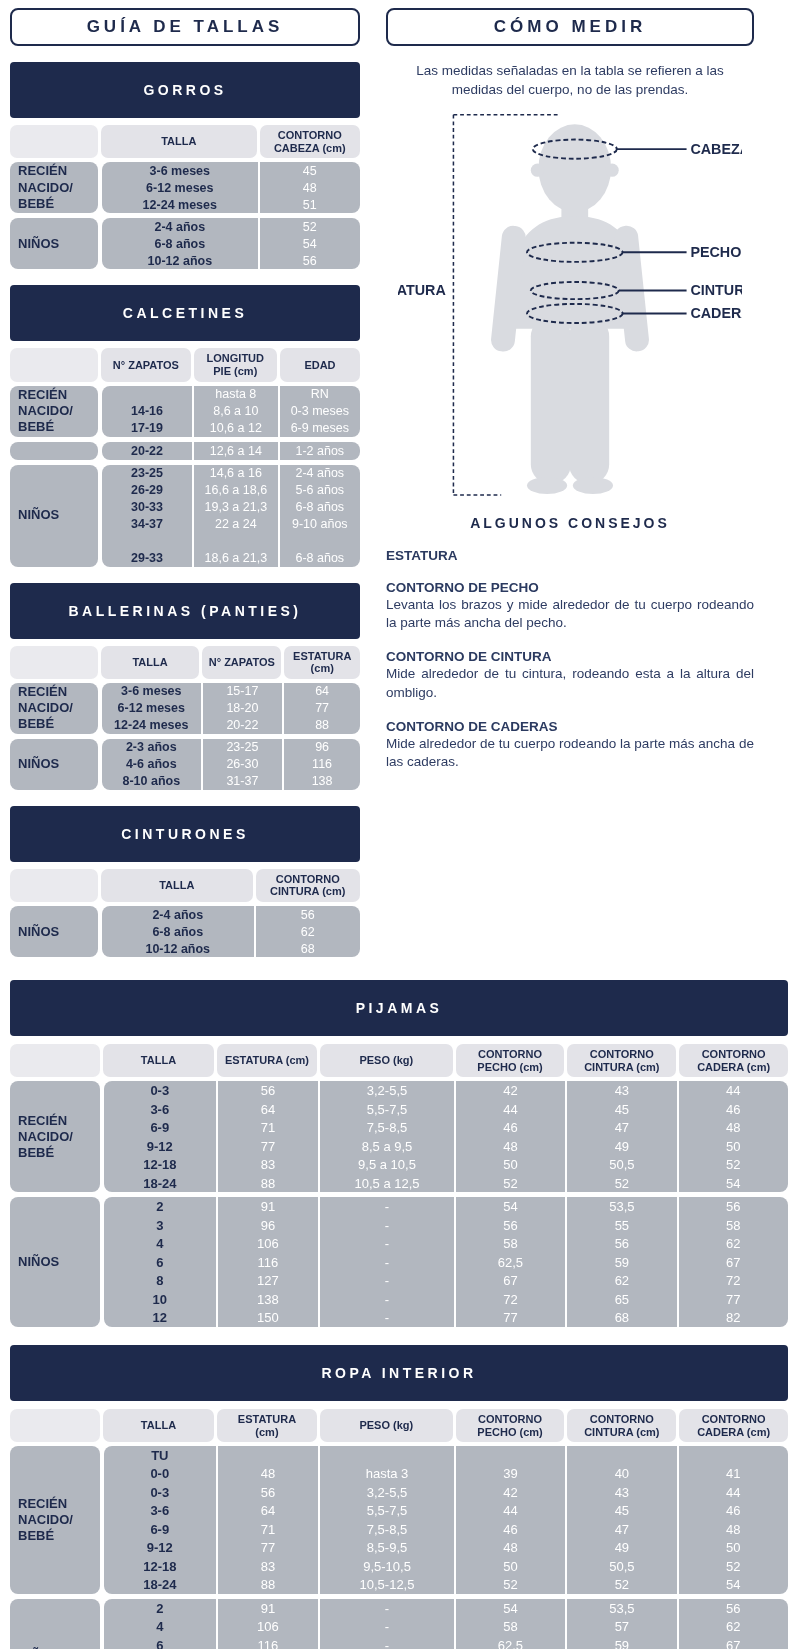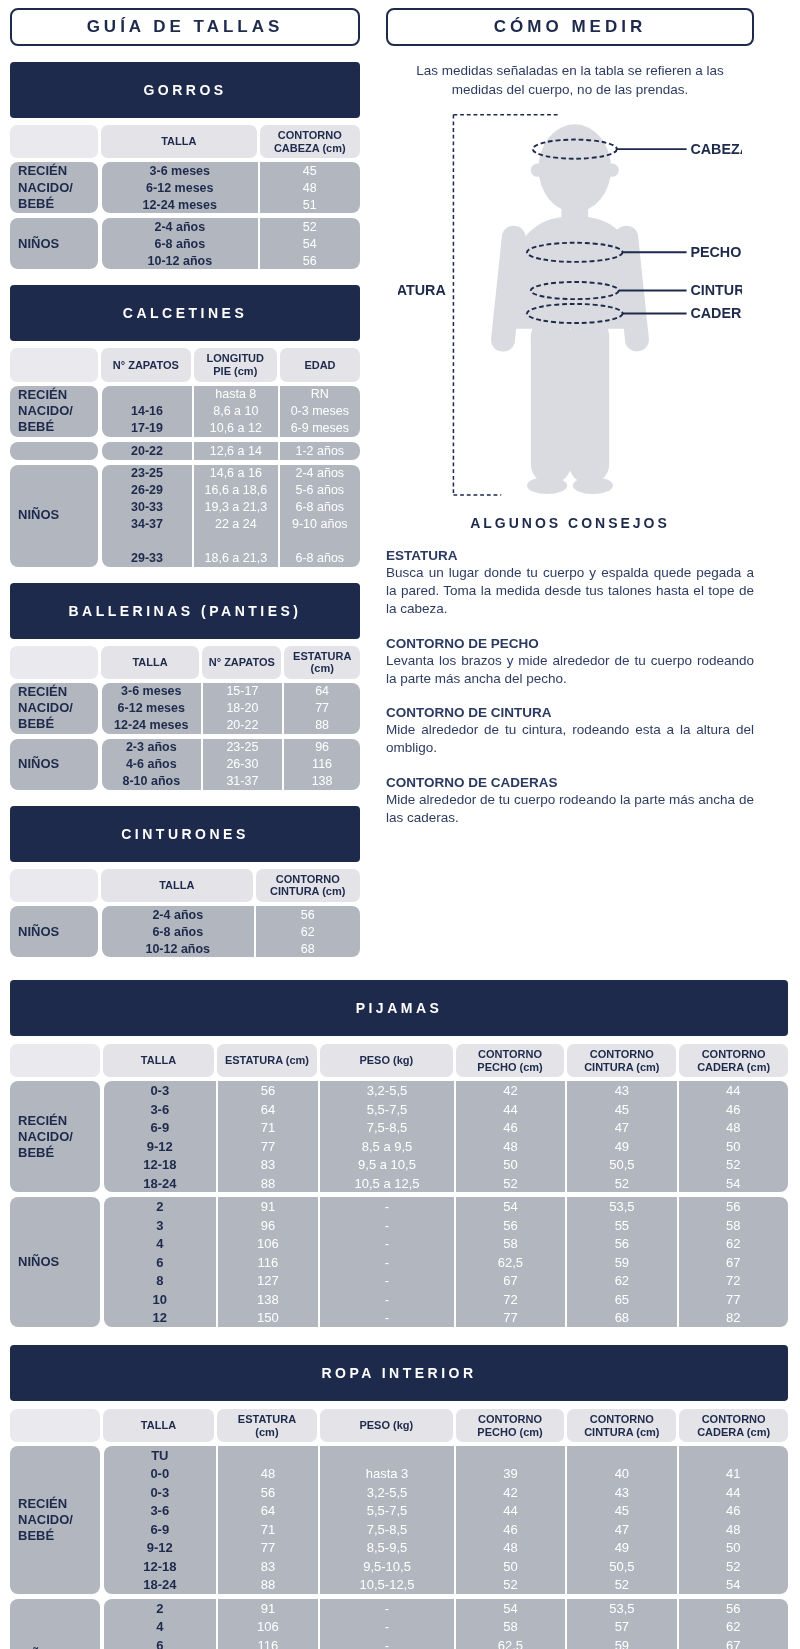--- a/index.html
+++ b/index.html
@@ -303,21 +303,20 @@
           <text x="306" y="195">CINTURA</text>
           <text x="306" y="219">CADERA</text>
           <text x="50" y="195" text-anchor="end">ESTATURA</text>
         </g>
       </svg>
 
       <h3 class="consejos-title">ALGUNOS CONSEJOS</h3>
 
       <div class="tip">
         <div class="tip-title">ESTATURA</div>
-        <p class="jpara">Busca un lugar donde tu cuerpo y espalda quede pegada a la pared. Toma la medida desde tus talones hasta el tope de la cabeza.</p>
       </div>
       <div class="tip">
         <div class="tip-title">CONTORNO DE PECHO</div>
         <p class="jpara">Levanta los brazos y mide alrededor de tu cuerpo rodeando la parte más ancha del pecho.</p>
       </div>
       <div class="tip">
         <div class="tip-title">CONTORNO DE CINTURA</div>
         <p class="jpara">Mide alrededor de tu cintura, rodeando esta a la altura del ombligo.</p>
       </div>
       <div class="tip">

